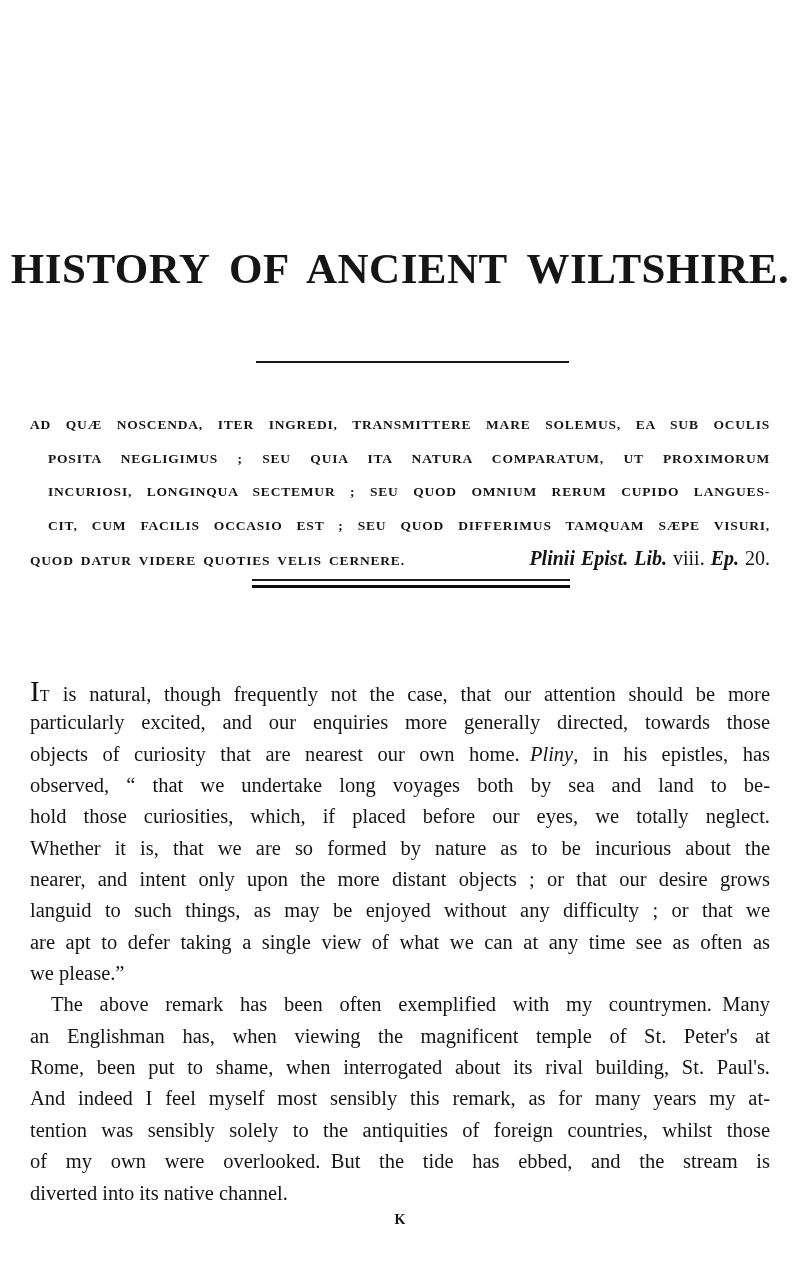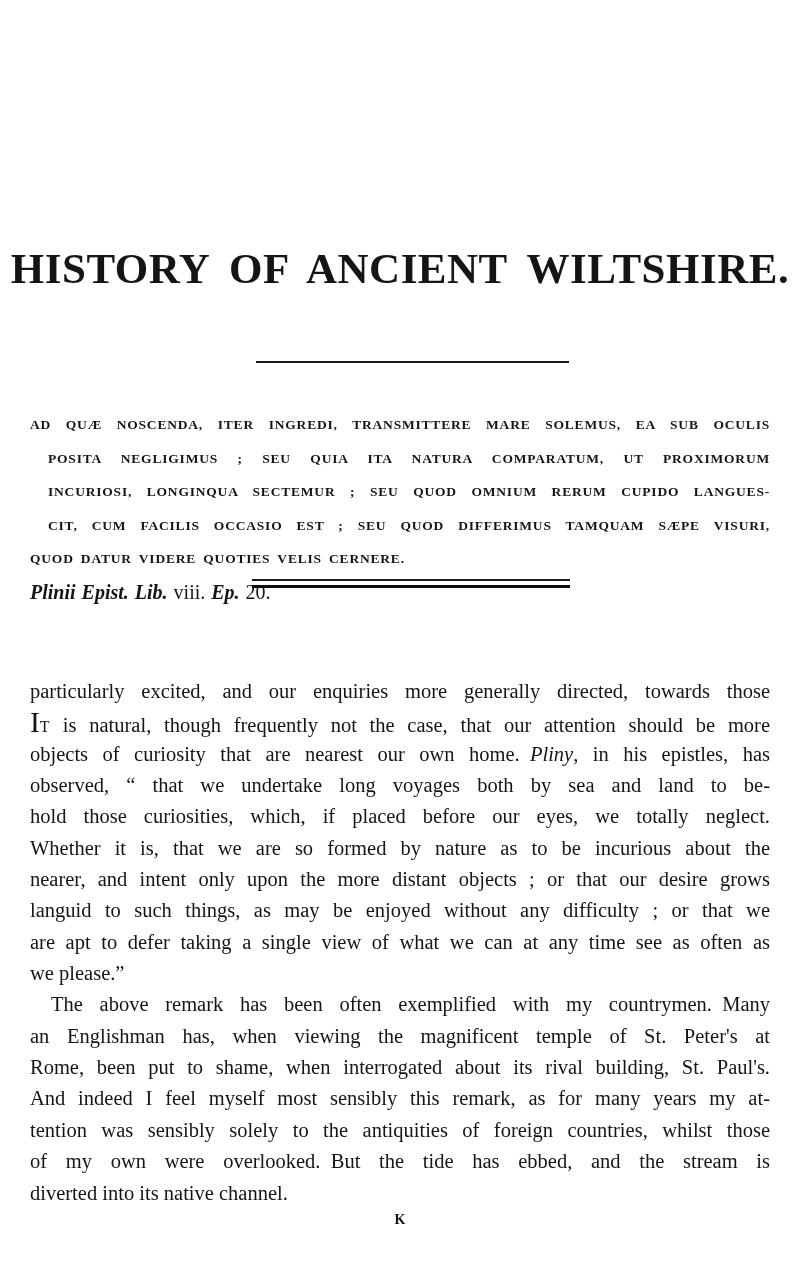--- a/index.html
+++ b/index.html
@@ -27,21 +27,21 @@
     position:absolute;top:579px;left:252px;width:318px;height:4px;
     border-top:2px solid #1a1a1a;border-bottom:3px solid #0d0d0d;
   }
   
   .epigraph{
     position:absolute;top:408px;left:30px;width:740px;
     font-size:13.5px;font-weight:bold;letter-spacing:.8px;word-spacing:3px;
   }
   .ep-line{height:33.5px;line-height:33.5px;text-align:justify;text-align-last:justify;}
   .ep-line.indent{padding-left:18px;}
-  .ep-line.flex{display:flex;justify-content:space-between;align-items:baseline;text-align:left;text-align-last:left;flex-direction:column;}
+  .ep-line.flex{display:flex;justify-content:space-between;align-items:baseline;text-align:left;text-align-last:left;}
   .citation{font-size:20px;font-weight:normal;letter-spacing:0;word-spacing:1px;white-space:nowrap;}
   .citation .it{font-style:italic;font-weight:bold;}
   
   .body-text{
     position:absolute;top:676px;left:30px;width:740px;
     font-size:20.5px;
   }
   .b-line{height:31.35px;line-height:31.35px;text-align:justify;text-align-last:justify;}
   .b-line.last{text-align-last:left;}
   .b-line.indent{padding-left:21px;}
@@ -72,22 +72,22 @@
       <div class="ep-line flex">
         <span>QUOD DATUR VIDERE QUOTIES VELIS CERNERE.</span>
         <span class="citation"><span class="it">Plinii Epist. Lib.</span><span> viii. </span><span class="it">Ep.</span><span> 20.</span></span>
       </div>
     </div>
 
   <div class="rule-double"></div>
 
   <div class="body-text">
       <div>
+        <div class="b-line"><span class="seg-initial">I</span><span class="seg-smallcap">T</span><span> is natural, though frequently not the case, that our attention should be more</span></div>
         <div class="b-line"><span>particularly excited, and our enquiries more generally directed, towards those</span></div>
-        <div class="b-line"><span class="seg-initial">I</span><span class="seg-smallcap">T</span><span> is natural, though frequently not the case, that our attention should be more</span></div>
         <div class="b-line"><span>objects of curiosity that are nearest our own home. </span><span class="seg-i">Pliny</span><span>, in his epistles, has</span></div>
         <div class="b-line"><span>observed, “ that we undertake long voyages both by sea and land to be-</span></div>
         <div class="b-line"><span>hold those curiosities, which, if placed before our eyes, we totally neglect.</span></div>
         <div class="b-line"><span>Whether it is, that we are so formed by nature as to be incurious about the</span></div>
         <div class="b-line"><span>nearer, and intent only upon the more distant objects ; or that our desire grows</span></div>
         <div class="b-line"><span>languid to such things, as may be enjoyed without any difficulty ; or that we</span></div>
         <div class="b-line"><span>are apt to defer taking a single view of what we can at any time see as often as</span></div>
         <div class="b-line last"><span>we please.”</span></div>
       </div>
       <div>

